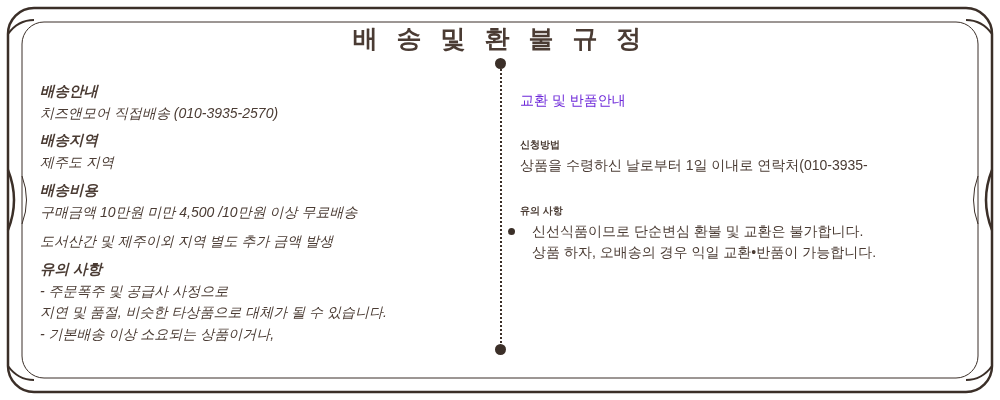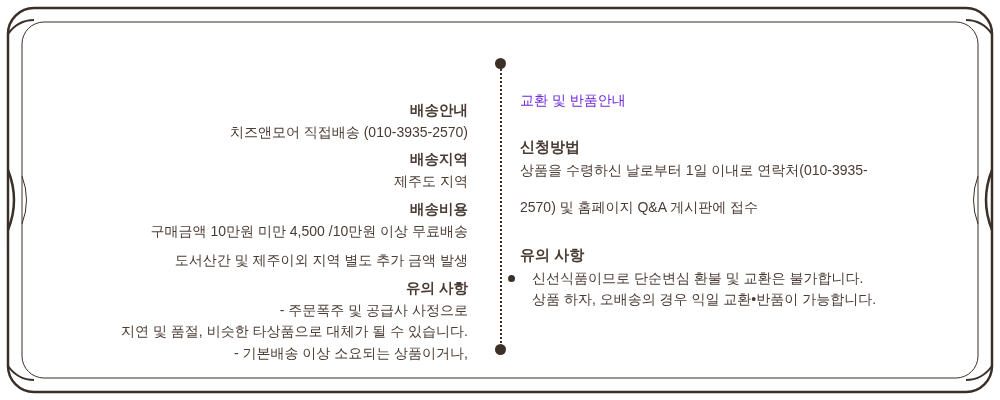--- a/index.html
+++ b/index.html
@@ -60,25 +60,26 @@
     border-radius: 50%;
     background: #3b2f28;
   }
   .dot.top { top: 58px; }
   .dot.bot { top: 344px; }
 
   
   .col-left {
     position: absolute;
     left: 40px;
-    top: 100px;
+    top: 81px;
     width: 450px;
-    text-align: right;
+    text-align: left;
     padding-right: 22px;
     box-sizing: border-box;
+    font-style: italic;
   }
   .col-left .h {
     font-size: 14.5px;
     font-weight: bold;
     color: #4a3b33;
     line-height: 1.5;
   }
   .col-left .b {
     font-size: 14px;
     color: #4a3b33;
@@ -94,21 +95,21 @@
     top: 92px;
     width: 450px;
     text-align: left;
   }
   .col-right .h-main {
     font-size: 14px;
     color: #6d28d9;
     margin-bottom: 12px;
   }
   .col-right .h {
-    font-size: 15px;
+    font-size: 10px;
     font-weight: bold;
     color: #4a3b33;
     margin-bottom: 3px;
     margin-top: 28px;
   }
   .col-right .b {
     font-size: 14px;
     color: #4a3b33;
     line-height: 1.5;
     margin-bottom: 14px;
@@ -160,20 +161,21 @@
     <path d="M 992 34 q -10 -14 -26 -14" fill="none" stroke="#3b2f28" stroke-width="2"></path>
     <path d="M 8 366 q 10 14 26 14" fill="none" stroke="#3b2f28" stroke-width="2"></path>
     <path d="M 992 366 q -10 14 -26 14" fill="none" stroke="#3b2f28" stroke-width="2"></path>
 
     <path d="M 8 170 q 12 30 0 60" fill="none" stroke="#3b2f28" stroke-width="2.5"></path>
     <path d="M 992 170 q -12 30 0 60" fill="none" stroke="#3b2f28" stroke-width="2.5"></path>
     <path d="M 22 176 q 9 24 0 48" fill="none" stroke="#3b2f28" stroke-width="1"></path>
     <path d="M 978 176 q -9 24 0 48" fill="none" stroke="#3b2f28" stroke-width="1"></path>
   </svg>
 
+  <div class="title">배 송 및 환 불 규 정</div>
 
   <div class="dot top"></div>
   <div class="divider"></div>
   <div class="dot bot"></div>
 
   <div class="col-left">
     <div class="blk">
       <div class="h">배송안내</div>
       <div class="b">치즈앤모어 직접배송 (010-3935-2570)</div>
     </div>
@@ -196,21 +198,20 @@
       <div class="b" style="margin-bottom:12px">- 기본배송 이상 소요되는 상품이거나,</div>
     </div>
   </div>
 
   <div class="col-right">
     <div class="h-main">교환 및 반품안내</div>
 
     <div>
       <div class="h">신청방법</div>
       <div class="b" style="margin-bottom:16px">상품을 수령하신 날로부터 1일 이내로 연락처(010-3935-</div>
-      <div class="b">2570) 및 홈페이지 Q&amp;A  게시판에 접수</div>
     </div>
 
 
     <div>
       <div class="h">유의 사항</div>
       <div class="bullet-row">
         <div class="b" style="margin-bottom:0">신선식품이므로 단순변심 환불 및 교환은 불가합니다.</div>
         <div class="b">상품 하자, 오배송의 경우 익일 교환•반품이 가능합니다.</div>
       </div>
     </div>

